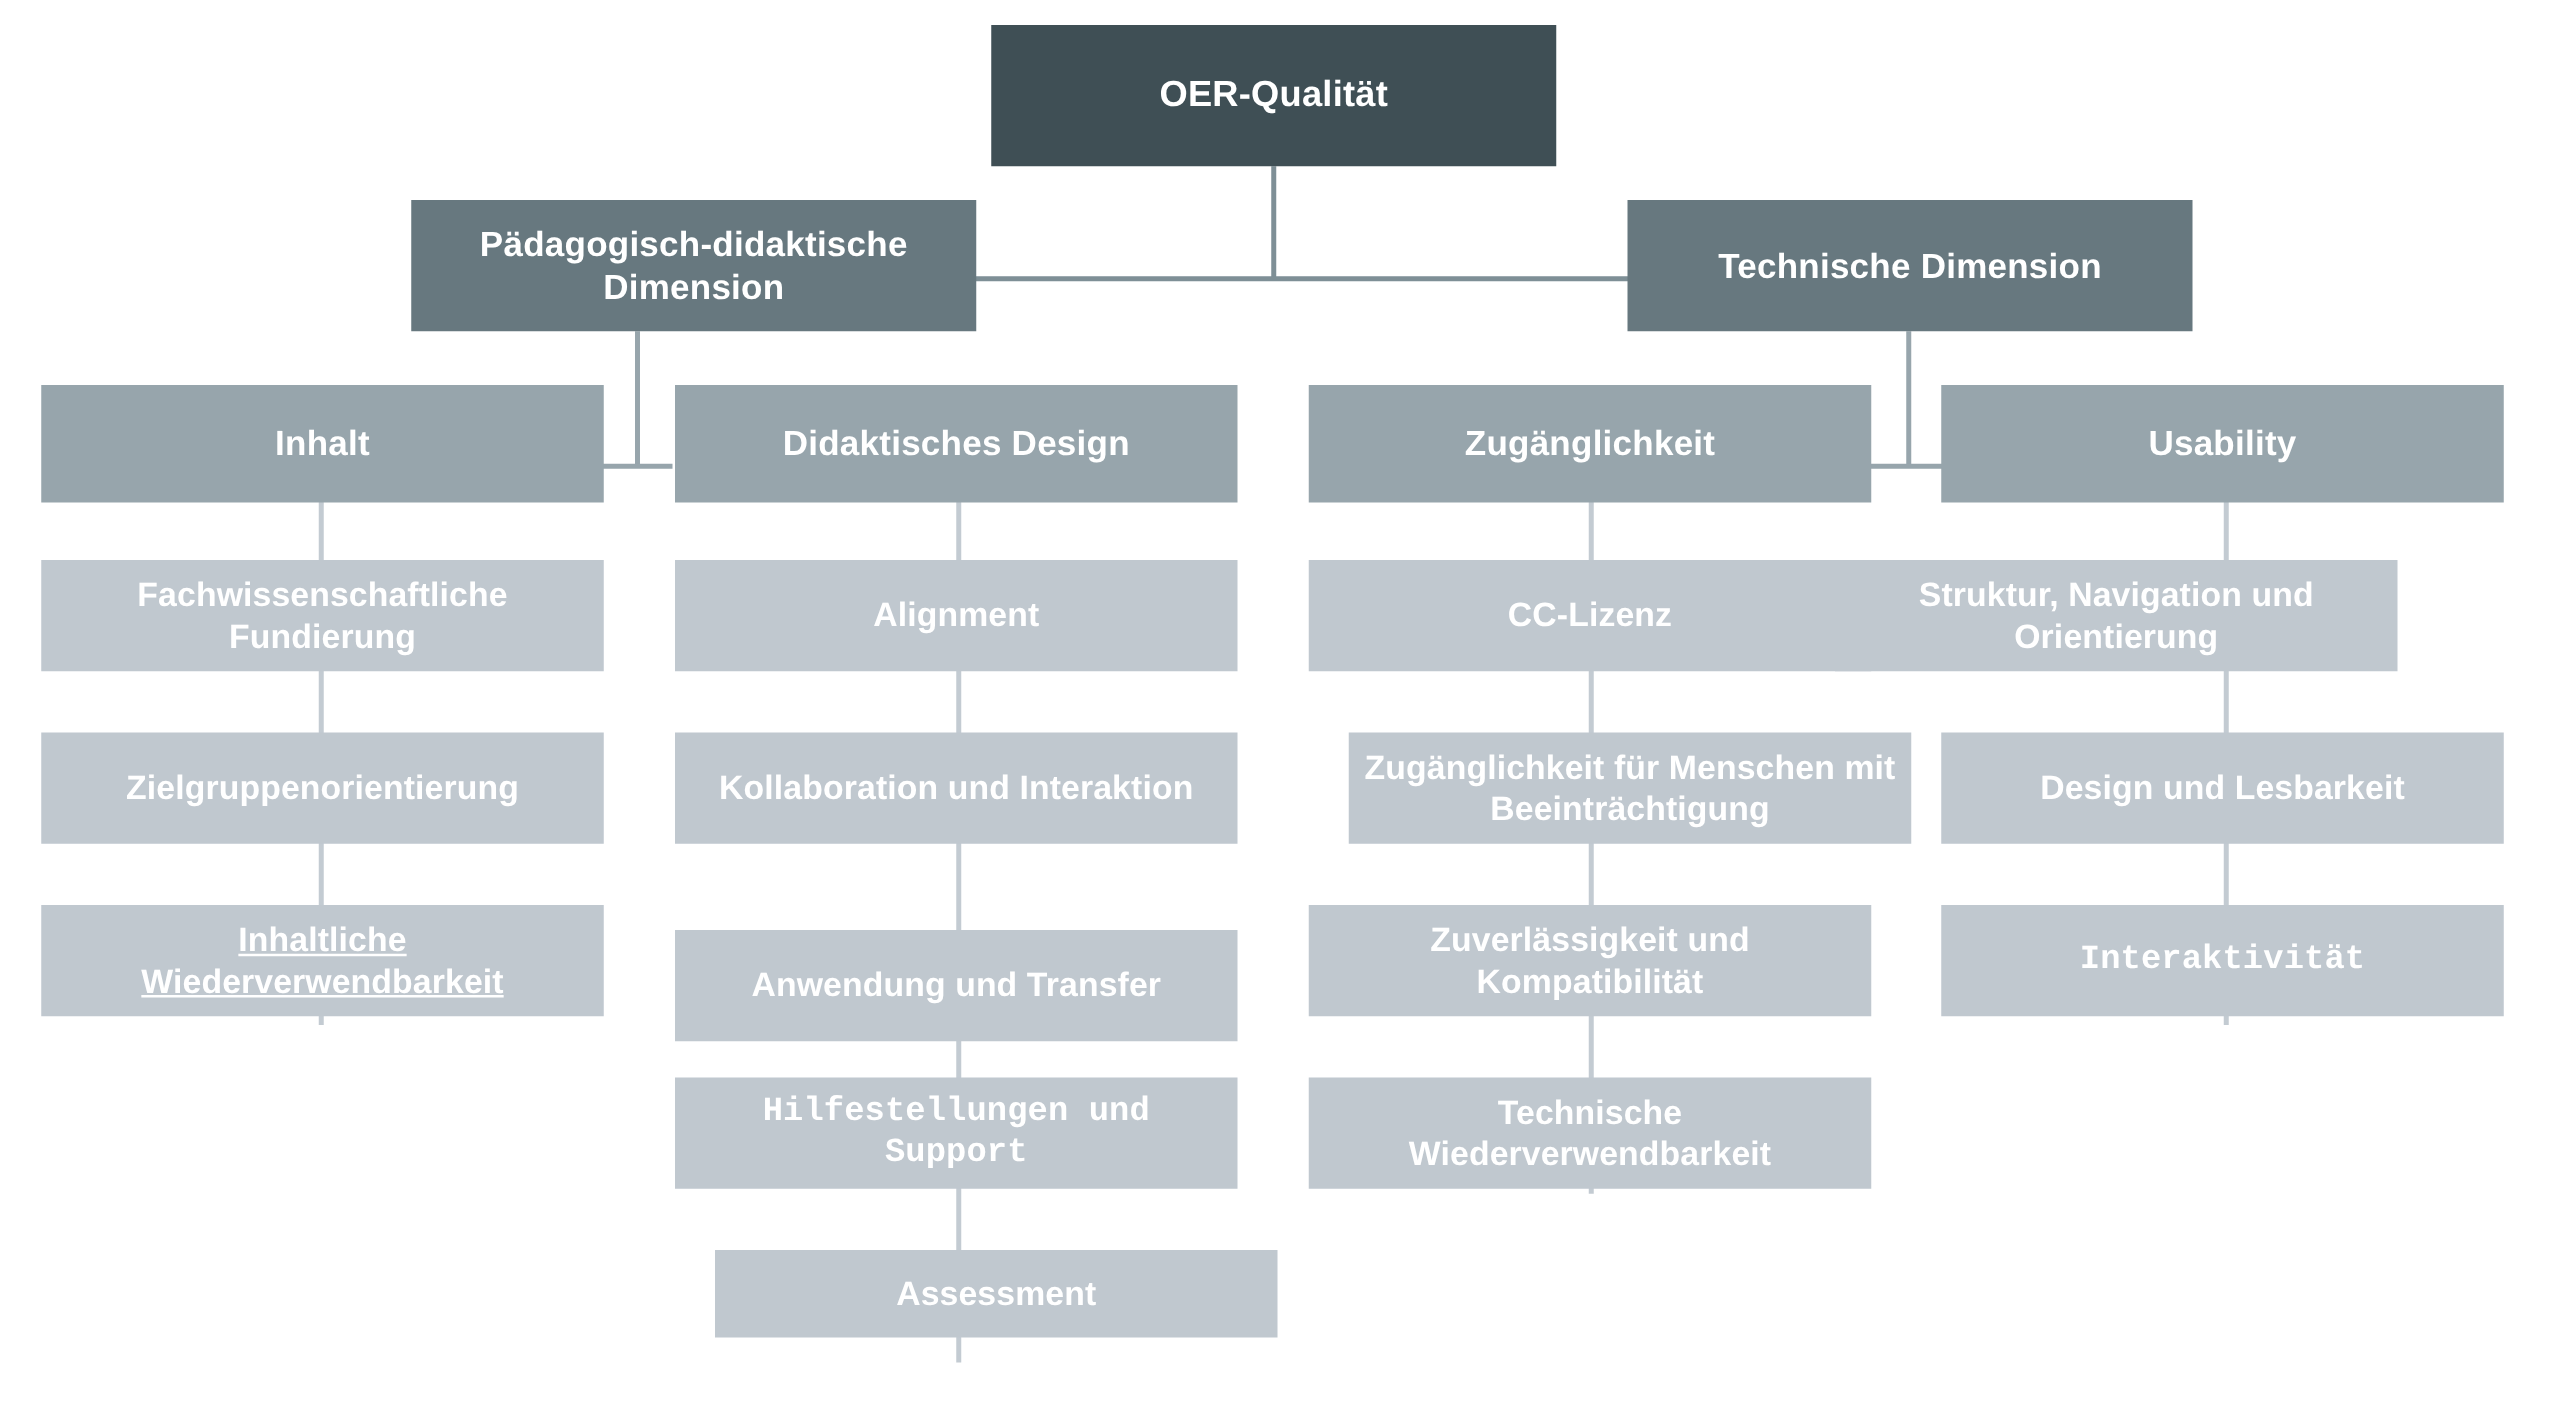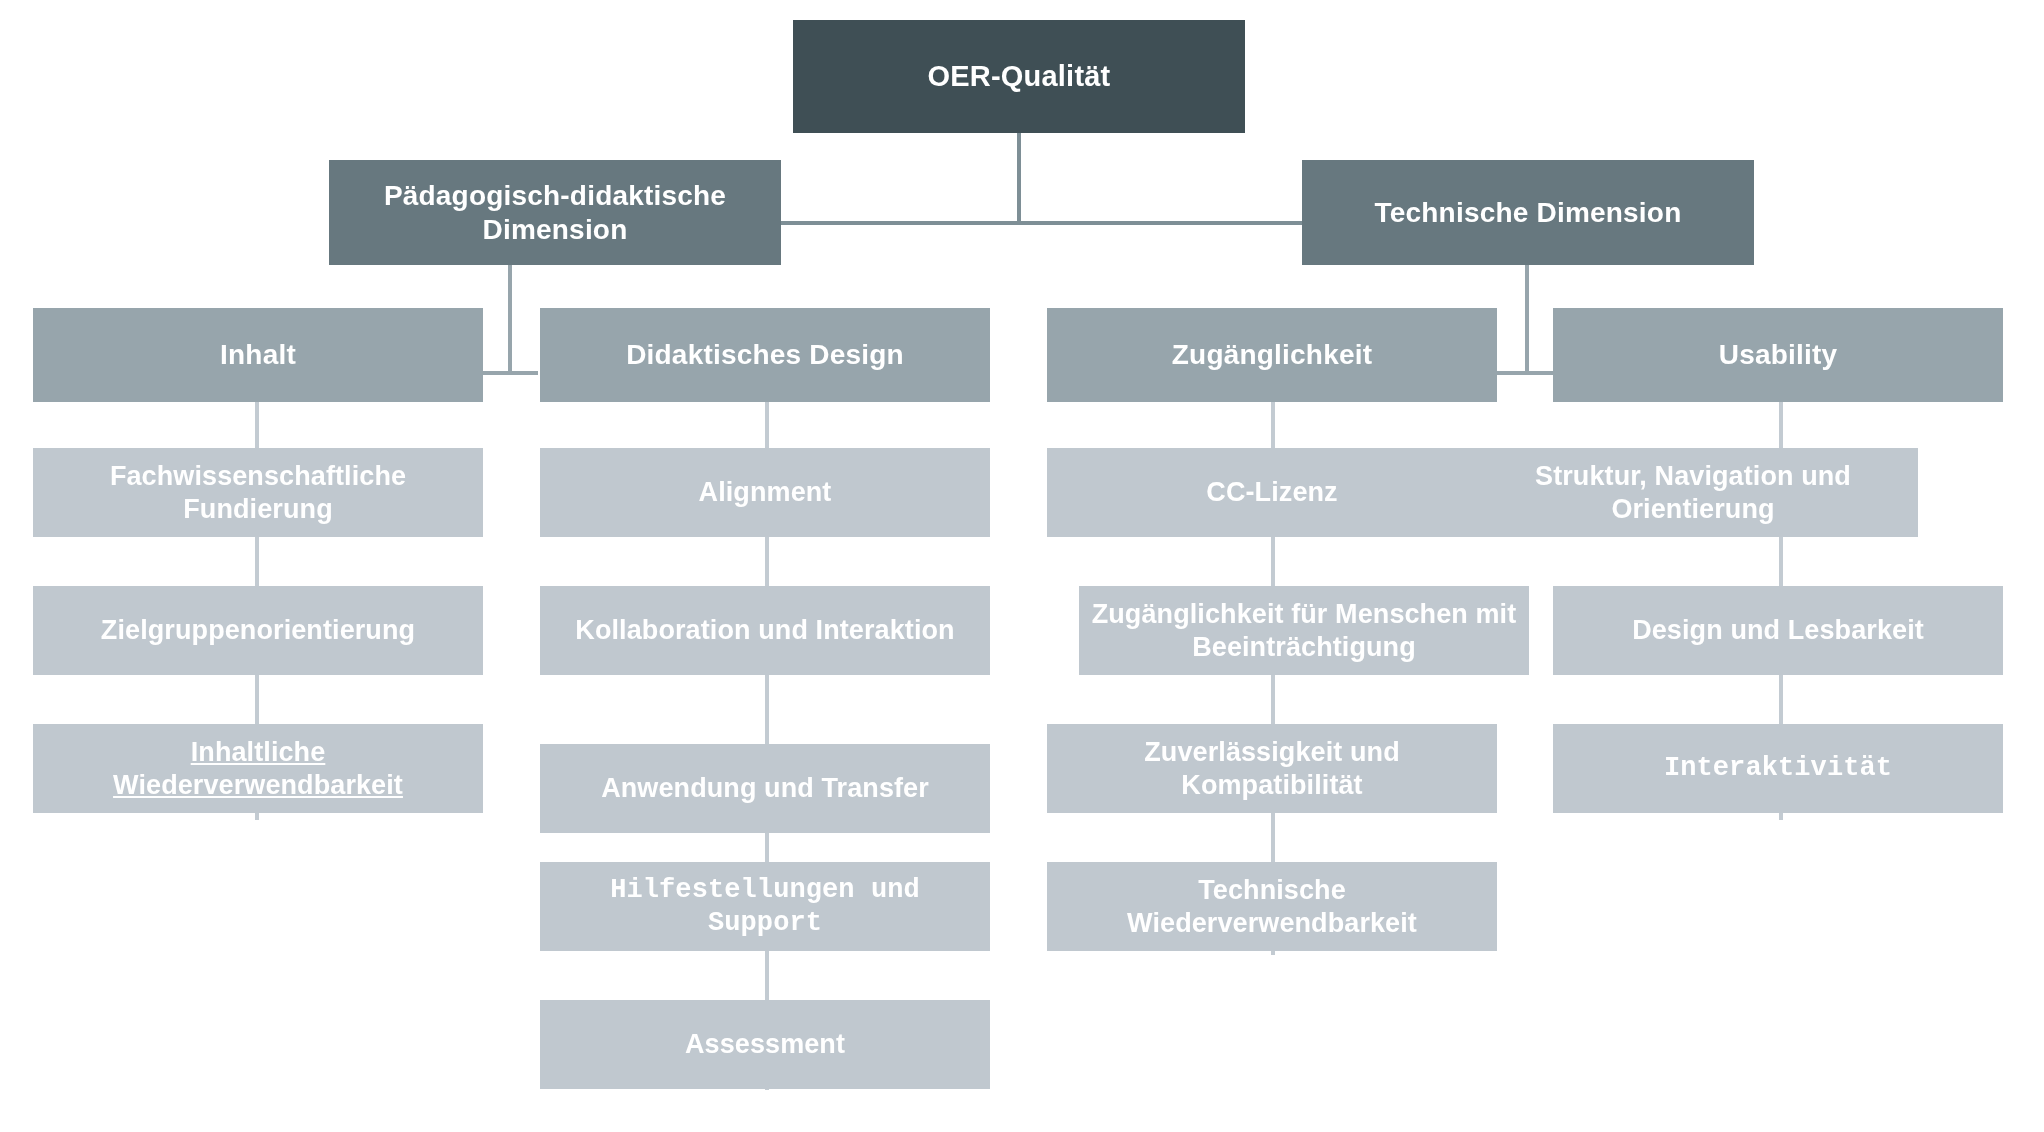--- a/index.html
+++ b/index.html
@@ -64,21 +64,21 @@
   <div class="node lvl3" style="left:1553px;top:308px;width:450px;height:94px;">Usability</div>
 
   <div class="node lvl4" style="left:33px;top:448px;width:450px;height:89px;">Fachwissenschaftliche Fundierung</div>
   <div class="node lvl4" style="left:33px;top:586px;width:450px;height:89px;">Zielgruppenorientierung</div>
   <div class="node lvl4" style="left:33px;top:724px;width:450px;height:89px;text-decoration:underline;">Inhaltliche Wiederverwendbarkeit</div>
 
   <div class="node lvl4" style="left:540px;top:448px;width:450px;height:89px;">Alignment</div>
   <div class="node lvl4" style="left:540px;top:586px;width:450px;height:89px;">Kollaboration und Interaktion</div>
   <div class="node lvl4" style="left:540px;top:744px;width:450px;height:89px;">Anwendung und Transfer</div>
   <div class="node lvl4" style="left:540px;top:862px;width:450px;height:89px;font-family:Liberation Mono, monospace;">Hilfestellungen und Support</div>
-  <div class="node lvl4" style="left:540px;top:1000px;width:450px;height:89px;">Assessment</div>
+  <div class="node lvl4" style="left:572px;top:1000px;width:450px;height:70px;">Assessment</div>
 
   <div class="node lvl4" style="left:1047px;top:448px;width:450px;height:89px;">CC-Lizenz</div>
   <div class="node lvl4" style="left:1047px;top:586px;width:450px;height:89px;margin-left:32px;">Zugänglichkeit für Menschen mit Beeinträchtigung</div>
   <div class="node lvl4" style="left:1047px;top:724px;width:450px;height:89px;">Zuverlässigkeit und Kompatibilität</div>
   <div class="node lvl4" style="left:1047px;top:862px;width:450px;height:89px;">Technische Wiederverwendbarkeit</div>
 
   <div class="node lvl4" style="left:1468px;top:448px;width:450px;height:89px;">Struktur, Navigation und Orientierung</div>
   <div class="node lvl4" style="left:1553px;top:586px;width:450px;height:89px;">Design und Lesbarkeit</div>
   <div class="node lvl4" style="left:1553px;top:724px;width:450px;height:89px;font-family:Liberation Mono, monospace;">Interaktivität</div>
 

